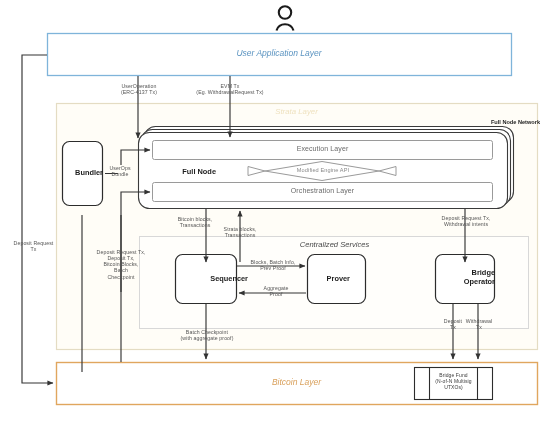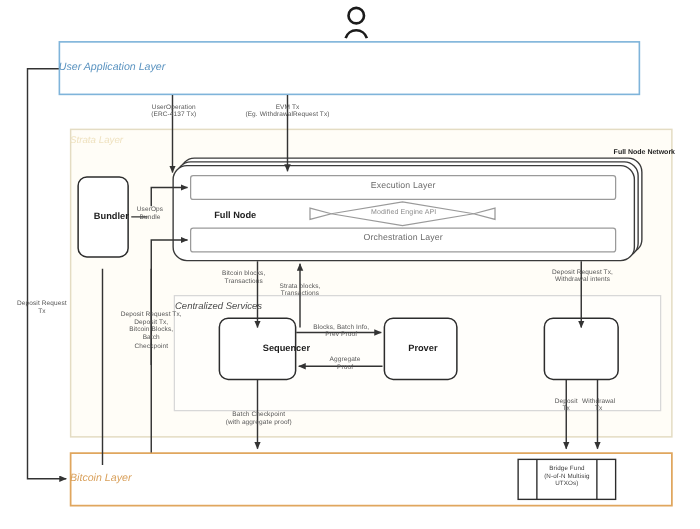--- a/index.html
+++ b/index.html
@@ -3,21 +3,21 @@
 <meta charset="utf-8">
 <style>
   html,body{margin:0;padding:0;background:#ffffff;}
   body{width:560px;height:423px;position:relative;overflow:hidden;
        font-family:"Liberation Sans","DejaVu Sans",sans-serif;color:#3b3b3b;}
   #stage{position:absolute;inset:0;width:560px;height:423px;}
   svg{position:absolute;left:0;top:0;width:560px;height:423px;}
   .lbl{position:absolute;text-align:center;line-height:1.18;color:#555;
        font-size:5.2px;letter-spacing:.1px;white-space:pre-line;}
   .boxname{position:absolute;text-align:right;font-weight:bold;color:#1d1d1d;}
-  .layertitle{position:absolute;font-style:italic;}
+  .layertitle{position:absolute;text-align:center;font-style:italic;}
 </style>
 </head>
 <body>
 
 <div id="stage">
 
   <svg viewBox="0 0 560 423">
     <defs>
       <marker id="ah" markerWidth="7" markerHeight="7" refX="5.6" refY="2.6" orient="auto" markerUnits="userSpaceOnUse">
         <path d="M0,0 L6,2.6 L0,5.2 z" fill="#333"></path>
@@ -111,32 +111,34 @@
   <div class="layertitle" style="left:56px;top:107px;width:481px;font-size:7.8px;color:#efe2c0;">Strata Layer</div>
 
   <div class="layertitle" style="left:140px;top:240px;width:389px;font-size:7.6px;color:#4a4a4a;">Centralized Services</div>
 
   <div class="layertitle" style="left:56px;top:377px;width:481px;font-size:8.5px;color:#d9a05b;">Bitcoin Layer</div>
 
   <div class="boxname" style="left:430px;top:119px;width:110px;font-size:5.6px;">Full Node Network</div>
 
   <div class="boxname" style="left:62px;top:168px;width:41px;font-size:7.4px;">Bundler</div>
 
-  <div class="boxname" style="left:143px;top:167px;width:62px;font-size:7.4px;">Full Node</div>
+  <div class="boxname" style="left:154px;top:167px;width:62px;font-size:7.4px;">Full Node</div>
 
   <div class="lbl" style="left:152px;top:145px;width:341px;font-size:7px;color:#6a6a6a;">Execution Layer</div>
 
   <div class="lbl" style="left:152px;top:187px;width:341px;font-size:7px;color:#6a6a6a;">Orchestration Layer</div>
 
   <div class="lbl" style="left:268px;top:167px;width:110px;font-size:5.6px;color:#8a8a8a;">Modified Engine API</div>
 
   <div class="boxname" style="left:175px;top:274px;width:73px;font-size:7.4px;">Sequencer</div>
 
   <div class="boxname" style="left:307px;top:274px;width:43px;font-size:7.4px;">Prover</div>
 
+  <div class="boxname" style="left:435px;top:268px;width:60px;font-size:7.4px;line-height:1.22;white-space:pre-line;">Bridge
+Operator</div>
 
   <div class="lbl" style="left:429px;top:373px;width:49px;font-size:5px;color:#3b3b3b;">Bridge Fund
 (N-of-N Multisig
 UTXOs)</div>
 
   <div class="lbl" style="left:96px;top:83px;width:86px;">UserOperation
 (ERC-4137 Tx)</div>
 
   <div class="lbl" style="left:166px;top:83px;width:128px;">EVM Tx
 (Eg. WithdrawalRequest Tx)</div>

